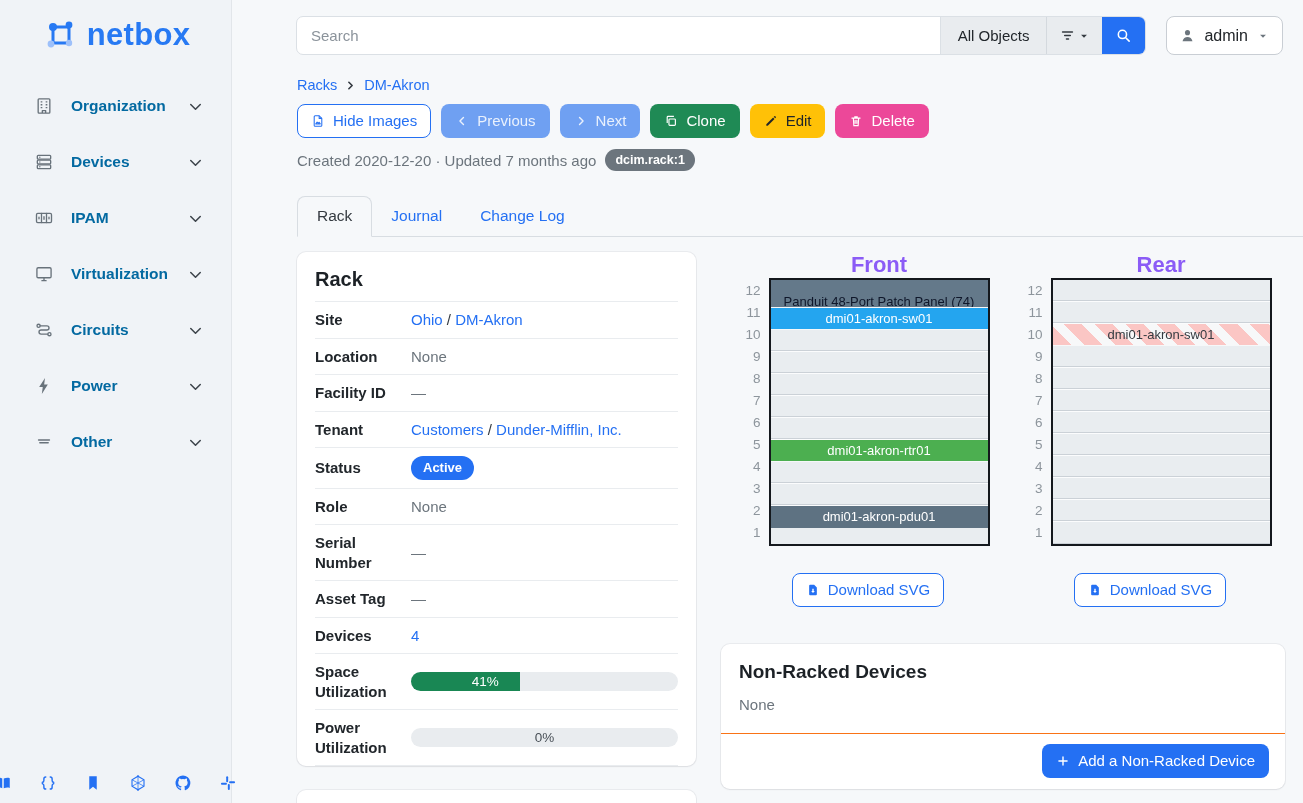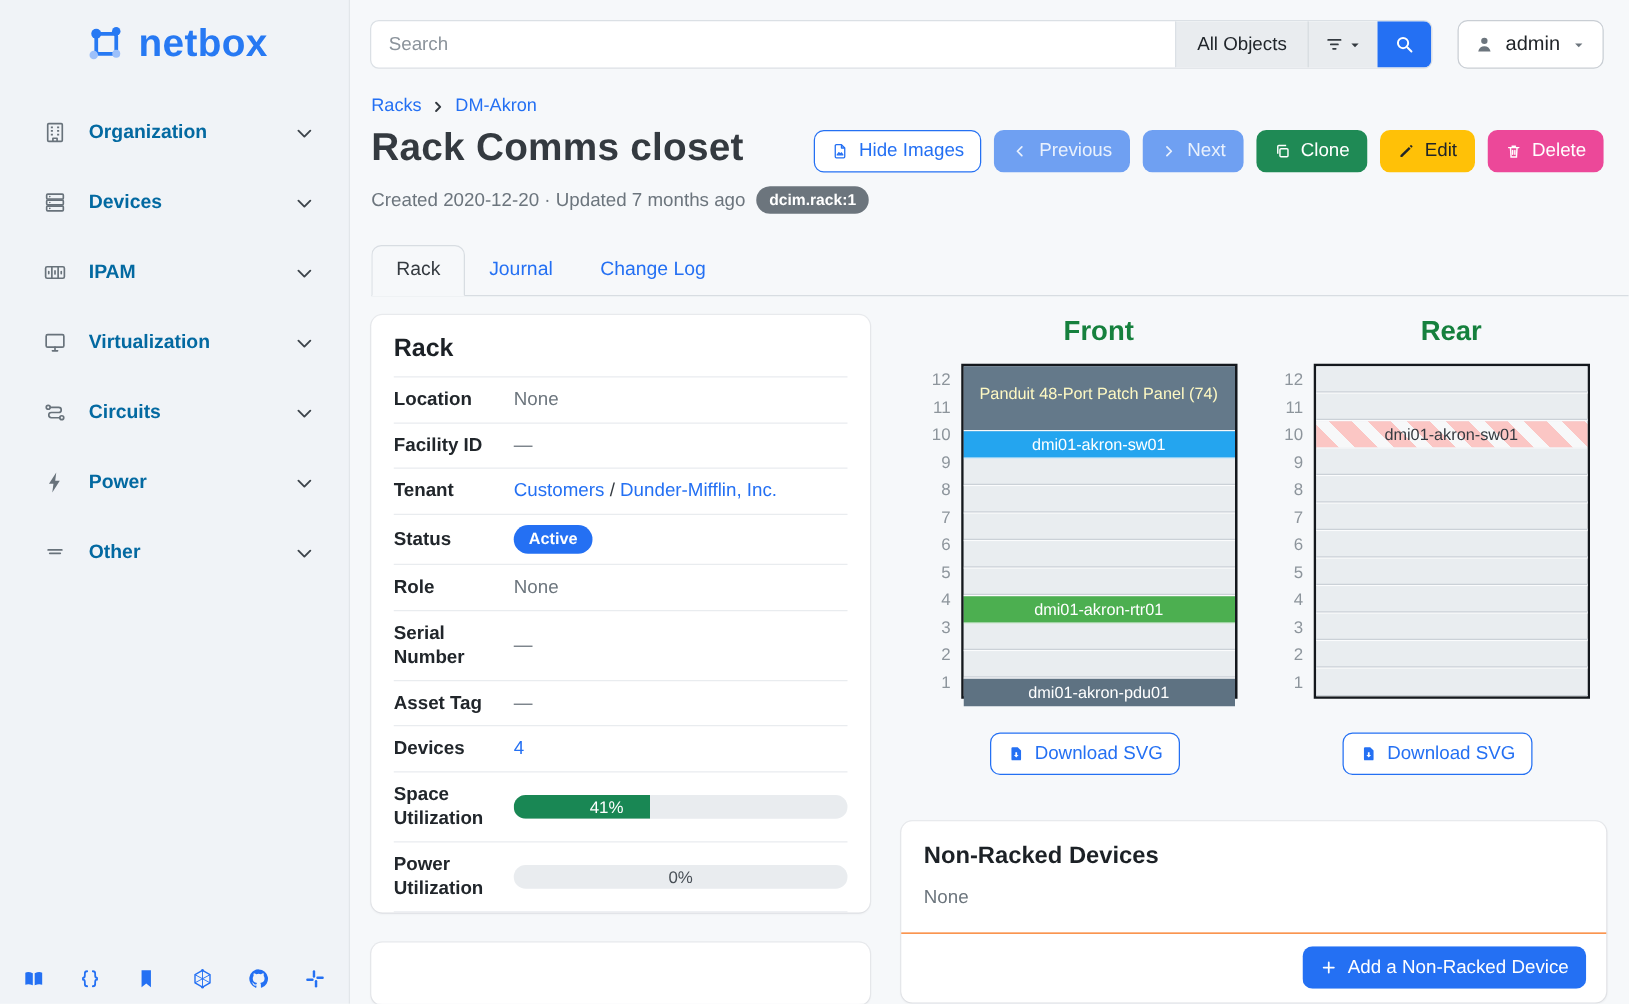--- a/index.html
+++ b/index.html
@@ -6,21 +6,21 @@
   html,body { margin:0; padding:0; }
   body {
     width:1303px; height:803px; overflow:hidden; position:relative;
     background:#f6f8fa; color:#343a40;
     font-family:"Liberation Sans", sans-serif;
   }
   a { text-decoration:none; }
   .link { color:#2470f3; cursor:pointer; }
 
   
-  .sidebar { position:absolute; left:0; top:0; width:280px; height:803px;
+  .sidebar { position:absolute; left:0; top:0; width:232px; height:803px;
     background:#f0f3f7; border-right:1px solid #e2e6ea; }
   .logo-row { height:62px; display:flex; align-items:center; justify-content:center; gap:6px; padding-top:8px; }
   .logo-mark svg { width:40px; height:40px; display:block; }
   .logo-text { font-size:31px; font-weight:700; color:#2779f3; letter-spacing:.3px; }
   .nav { padding-top:16px; }
   .nav-item { height:56px; display:flex; align-items:center; padding:0 26px 0 34px; cursor:pointer; }
   .nav-icon { width:20px; height:20px; color:#68727b; margin-right:17px; flex:none; }
   .nav-icon svg { width:20px; height:20px; display:block; }
   .nav-label { flex:1; font-size:15.5px; font-weight:700; color:#0369a1; }
   .nav-chevron { width:19px; height:19px; color:#3d444b; }
@@ -101,21 +101,21 @@
     overflow:hidden; font-size:13.5px; }
   .progress .fill { height:100%; background:#198754; color:#fff; display:flex;
     align-items:center; justify-content:center; }
   .progress .track-label { position:absolute; inset:0; display:flex;
     align-items:center; justify-content:center; color:#495057; }
 
   
   .right-col { flex:1; }
   .racks-row { display:flex; }
   .rack-half { flex:1; display:flex; flex-direction:column; align-items:center; }
-  .rack-title { font-size:22px; font-weight:700; color:#15803d; margin-bottom:13px; padding-left:34px; }
+  .rack-title { font-size:22px; font-weight:700; color:#8b5cf6; padding-left:34px; }
   .rack-flex { display:flex; gap:8px; }
   .unit-col { width:26px; padding-top:2px; }
   .unit-num { height:22px; line-height:22px; text-align:right; color:#8d959c; font-size:13.5px; }
   .rack-box { width:221px; height:268px; border:2px solid #14181d; background:#e9edf0; }
   .rack-slot { background:#e9edf0; border-bottom:1px solid #fbfcfd;
     box-shadow:inset 0 -2px 0 -1px #cbd1d7; }
   .rack-device { text-align:center; font-size:13px; color:#fff;
     border-bottom:1px solid #f6f8f9; overflow:hidden; white-space:nowrap; }
   .dl-btn { margin-top:27px;margin-left:12px; }
   .nr-card { margin-top:37px; }
@@ -328,21 +328,20 @@
     <a class="link">Racks</a>
     <span class="bc-sep">
       <svg viewBox="0 0 24 24" fill="none" stroke="currentColor" stroke-width="3" stroke-linecap="round" stroke-linejoin="round">
           <path d="m9 6 6 6-6 6"></path>
         </svg>
     </span>
     <a class="link">DM-Akron</a>
   </div>
 
   <div class="title-row">
-    <h1 class="page-title">Rack Comms closet</h1>
     <div class="actions">
       <button class="btn btn-outline-blue">
         <span>
           <svg viewBox="0 0 24 24" fill="none" stroke="currentColor" stroke-width="1.8" stroke-linejoin="round">
               <path d="M14 3H7a1.5 1.5 0 0 0-1.5 1.5v15A1.5 1.5 0 0 0 7 21h10a1.5 1.5 0 0 0 1.5-1.5V7.5z"></path>
               <path d="M14 3v4.5h4.5"></path>
               <path d="m8.2 17 2.3-3 1.9 2.1 1.5-1.9 2 2.8z"></path>
             </svg>
         </span>
         <span>Hide Images</span>
@@ -402,20 +401,28 @@
     <div class="tab inactive">Journal</div>
     <div class="tab inactive">Change Log</div>
   </div>
 
   <div class="content">
 
     <div class="left-col">
       <div class="card">
         <div class="card-title">Rack</div>
         <div class="detail-table">
+          <div class="drow">
+            <div class="dlabel">Site</div>
+            <div class="dvalue">
+              <a class="link">Ohio</a>
+              <span>/</span>
+              <a class="link">DM-Akron</a>
+            </div>
+          </div>
           <div class="drow">
             <div class="dlabel">Location</div>
             <div class="dvalue muted">None</div>
           </div>
           <div class="drow">
             <div class="dlabel">Facility ID</div>
             <div class="dvalue muted">—</div>
           </div>
           <div class="drow">
             <div class="dlabel">Tenant</div>
@@ -487,21 +494,21 @@
                 <div class="unit-num">8</div>
                 <div class="unit-num">7</div>
                 <div class="unit-num">6</div>
                 <div class="unit-num">5</div>
                 <div class="unit-num">4</div>
                 <div class="unit-num">3</div>
                 <div class="unit-num">2</div>
                 <div class="unit-num">1</div>
               </div>
             <div class="rack-box" id="front-rack">
-                <div class="rack-device" style="line-height: 44px; color: #fef9c3; background: rgb(100, 121, 138); height: 52px;">Panduit 48-Port Patch Panel (74)</div>
+                <div class="rack-device" style="line-height: 44px; color: #0f172a; background: rgb(100, 121, 138); height: 28px;">Panduit 48-Port Patch Panel (74)</div>
                 <div class="rack-device" style="line-height: 22px; color: rgb(255, 255, 255); background: rgb(36, 165, 239); height: 22px;">dmi01-akron-sw01</div>
                 <div class="rack-slot" style="height: 22px;"></div>
                 <div class="rack-slot" style="height: 22px;"></div>
                 <div class="rack-slot" style="height: 22px;"></div>
                 <div class="rack-slot" style="height: 22px;"></div>
                 <div class="rack-slot" style="height: 22px;"></div>
                 <div class="rack-device" style="line-height: 22px; color: rgb(255, 255, 255); background: rgb(76, 175, 80); height: 22px;">dmi01-akron-rtr01</div>
                 <div class="rack-slot" style="height: 22px;"></div>
                 <div class="rack-slot" style="height: 22px;"></div>
                 <div class="rack-device" style="line-height: 22px; color: rgb(255, 255, 255); background: rgb(94, 114, 130); height: 22px; border-bottom: none;">dmi01-akron-pdu01</div>

